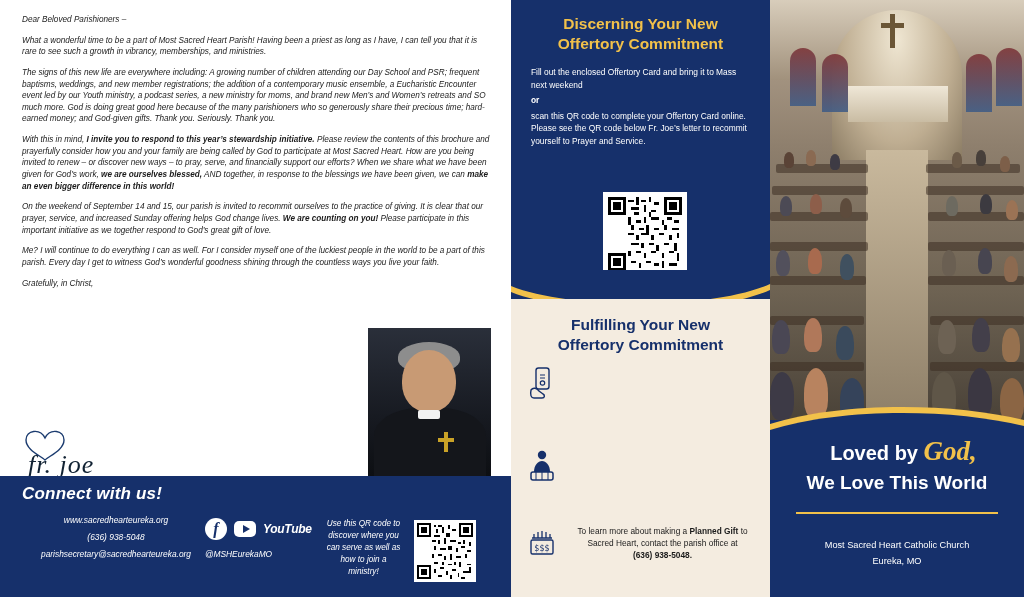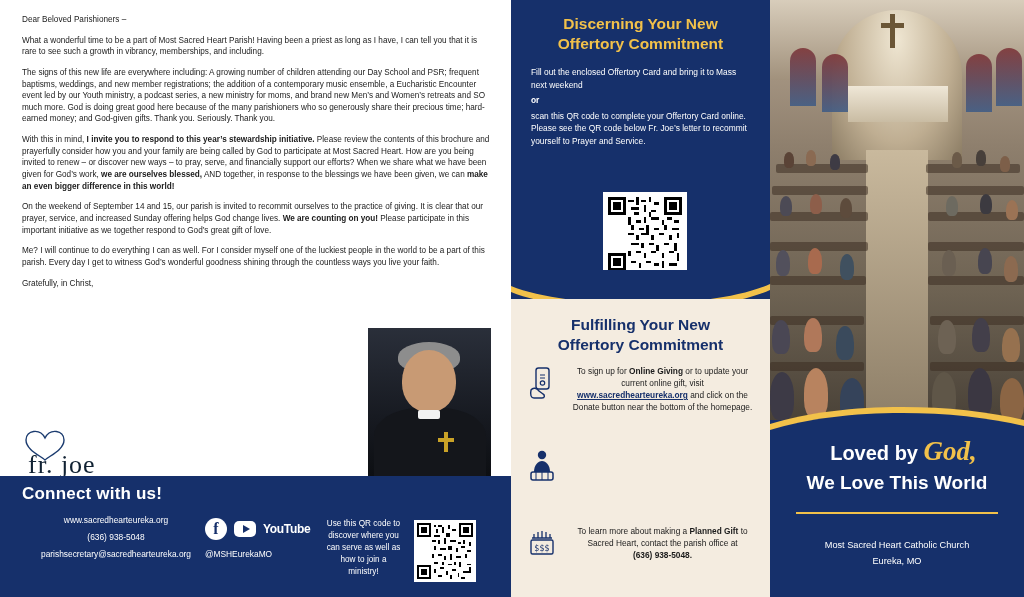--- a/index.html
+++ b/index.html
@@ -8,20 +8,21 @@
     font-family: "Liberation Sans", sans-serif;
     background: #ffffff;
     overflow: hidden;
   }
   .page { position: relative; width: 1024px; height: 597px; }
 
   
   .left-panel {
     position: absolute; left: 0; top: 0; width: 437px; height: 597px;
     background: #ffffff;
+    font-style: italic;
   }
   .letter {
     position: absolute; left: 22px; top: 14px; width: 470px;
     font-size: 8.2px; line-height: 1.42; color: #1b1b1b;
     text-align: left;
   }
   .letter p { margin-bottom: 9px; }
   .letter b { font-weight: bold; }
   .sig-mark {
     font-family: "Liberation Serif", serif;
@@ -220,21 +221,21 @@
   }
 </style>
 </head>
 <body>
 
 <div class="page">
 
   <div class="left-panel">
     <div class="letter">
       <p>Dear Beloved Parishioners –</p>
-      <p>What a wonderful time to be a part of Most Sacred Heart Parish!  Having been a priest as long as I have, I can tell you that it is rare to see such a growth in vibrancy, memberships, and including.</p>
+      <p>What a wonderful time to be a part of Most Sacred Heart Parish!  Having been a priest as long as I have, I can tell you that it is rare to see such a growth in vibrancy, memberships, and ministries.</p>
       <p>The signs of this new life are everywhere including: A growing number of children attending our Day School and PSR; frequent baptisms, weddings, and new member registrations; the addition of a contemporary music ensemble, a Eucharistic Encounter event led by our Youth ministry, a podcast series, a new ministry for moms, and brand new Men’s and Women’s retreats and SO much more.  God is doing great good here because of the many parishioners who so generously share their precious time; hard-earned money; and God-given gifts.  Thank you.  Seriously.  Thank you.</p>
       <p><span>With this in mind, </span><b>I invite you to respond to this year’s stewardship initiative.</b><span>  Please review the contents of this brochure and prayerfully consider how you and your family are being called by God to participate at Most Sacred Heart.  How are you being invited to renew – or discover new ways – to pray, serve, and financially support our efforts?  When we share what we have been given for God’s work, </span><b>we are ourselves blessed,</b><span> AND together, in response to the blessings we have been given, we can </span><b>make an even bigger difference in this world!</b></p>
       <p><span>On the weekend of September 14 and 15, our parish is invited to recommit ourselves to the practice of giving.  It is clear that our prayer, service, and increased Sunday offering helps God change lives.  </span><b>We are counting on you!</b><span>  Please participate in this important initiative as we together respond to God’s great gift of love.</span></p>
       <p>Me?  I will continue to do everything I can as well.  For I consider myself one of the luckiest people in the world to be a part of this parish.  Every day I get to witness God’s wonderful goodness shining through the countless ways you live your faith.</p>
       <p>Gratefully, in Christ,</p>
     </div>
 
     <svg class="heart-svg" width="46" height="36" viewBox="0 0 46 36">
       <path d="M4 14 C4 4, 18 2, 23 12 C28 2, 42 4, 42 14 C42 24, 27 30, 23 34 C19 30, 4 24, 4 14 Z" fill="none" stroke="#1b3b6f" stroke-width="1.4"></path>
     </svg>
@@ -432,23 +433,20 @@
 
       <div class="giving-item" style="top:66px;">
         <div class="gi-icon">
           <svg width="30" height="36" viewBox="0 0 30 36">
             <rect x="9" y="2" width="13" height="21" rx="2.5" fill="none" stroke="#16306b" stroke-width="1.4"></rect>
             <path d="M13 9 h5 M13 12 h5" stroke="#16306b" stroke-width="1.2"></path>
             <circle cx="15.5" cy="17" r="2.2" fill="none" stroke="#16306b" stroke-width="1.2"></circle>
             <path d="M4 24 c2,-3 6,-2 8,1 l4,3 c2,1 2,4 -1,4 h-8 c-3,0 -4,-3 -3,-8 z" fill="none" stroke="#16306b" stroke-width="1.4"></path>
           </svg>
         </div>
-        <div class="gi-text">
-          <span>To sign up for </span><b>Online Giving</b><span> or to update your current online gift, visit </span><span class="lnk">www.sacredhearteureka.org</span><span> and click on the Donate button near the bottom of the homepage.</span>
-        </div>
       </div>
 
       <div class="giving-item" style="top:148px;">
         <div class="gi-icon">
           <svg width="30" height="36" viewBox="0 0 30 36">
             <circle cx="15" cy="7" r="4.2" fill="#16306b"></circle>
             <path d="M7 24 c0,-7 4,-11 8,-11 c4,0 8,4 8,11 z" fill="#16306b"></path>
             <rect x="4" y="24" width="22" height="8" rx="2" fill="none" stroke="#16306b" stroke-width="1.5"></rect>
             <path d="M9 24 v8 M15 24 v8 M21 24 v8" stroke="#16306b" stroke-width="1"></path>
           </svg>

